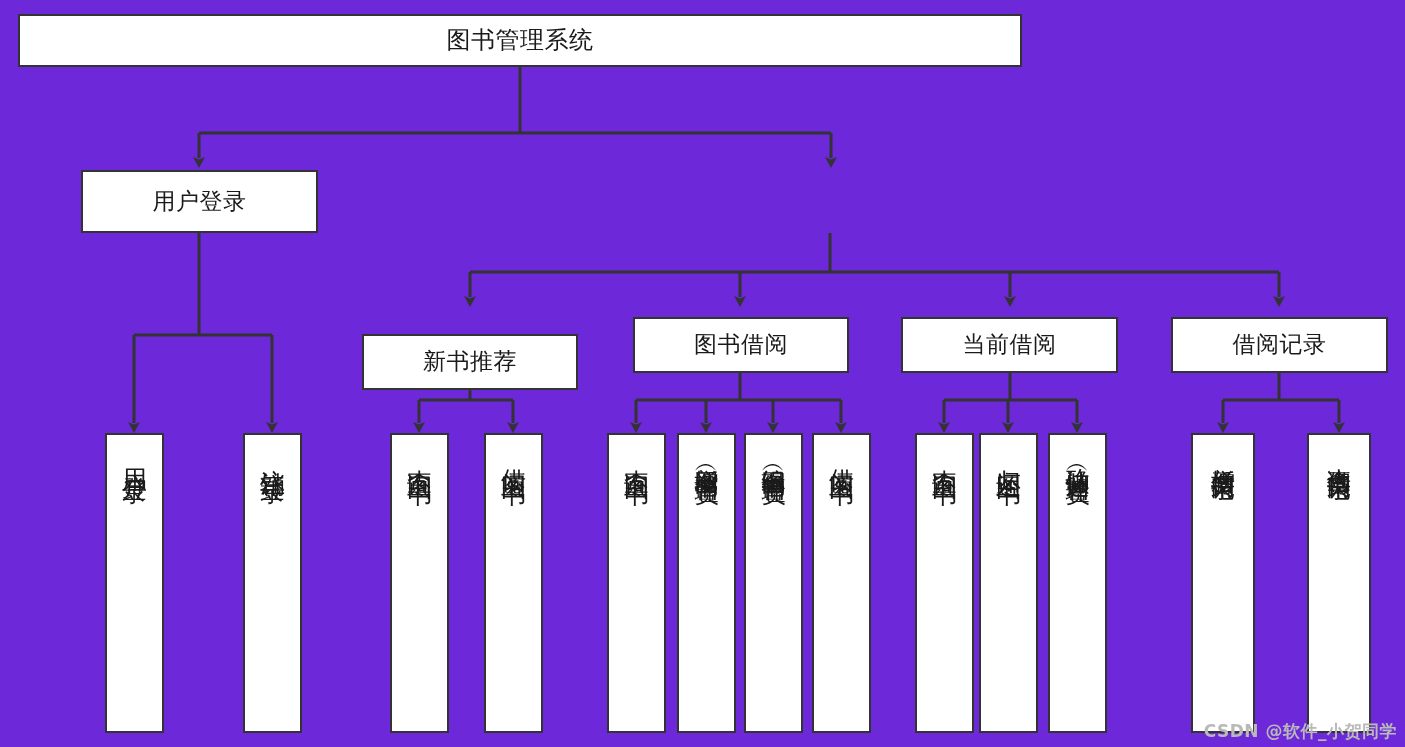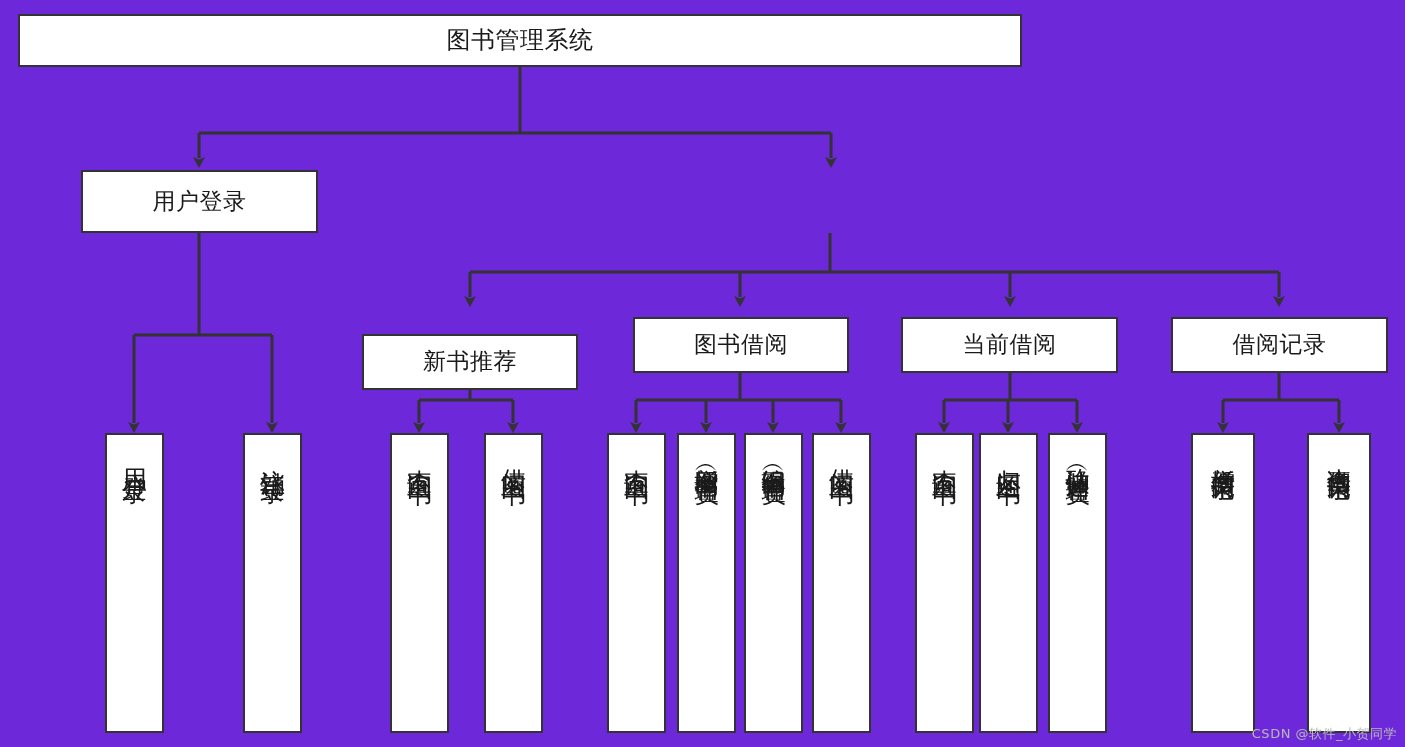--- a/index.html
+++ b/index.html
@@ -51,25 +51,26 @@
     letter-spacing:4px;
     white-space:nowrap;
   }
   .node.vert.tall .label{
     font-size:24px;
     letter-spacing:2px;
   }
   .watermark{
     position:absolute;
     right:8px;bottom:4px;
-    font-size:13px;
+    font-size:17px;
     color:#b9b9b9;
     letter-spacing:0.5px;
     white-space:nowrap;
     user-select:none;
+    font-weight:bold;
   }
 </style>
 </head>
 <body>
 
 <div id="canvas">
 
   <svg class="lines" viewBox="0 0 1405 747">
     <defs>
       <marker id="arrow" markerWidth="11" markerHeight="12" refX="1" refY="6" orient="auto" markerUnits="userSpaceOnUse">

